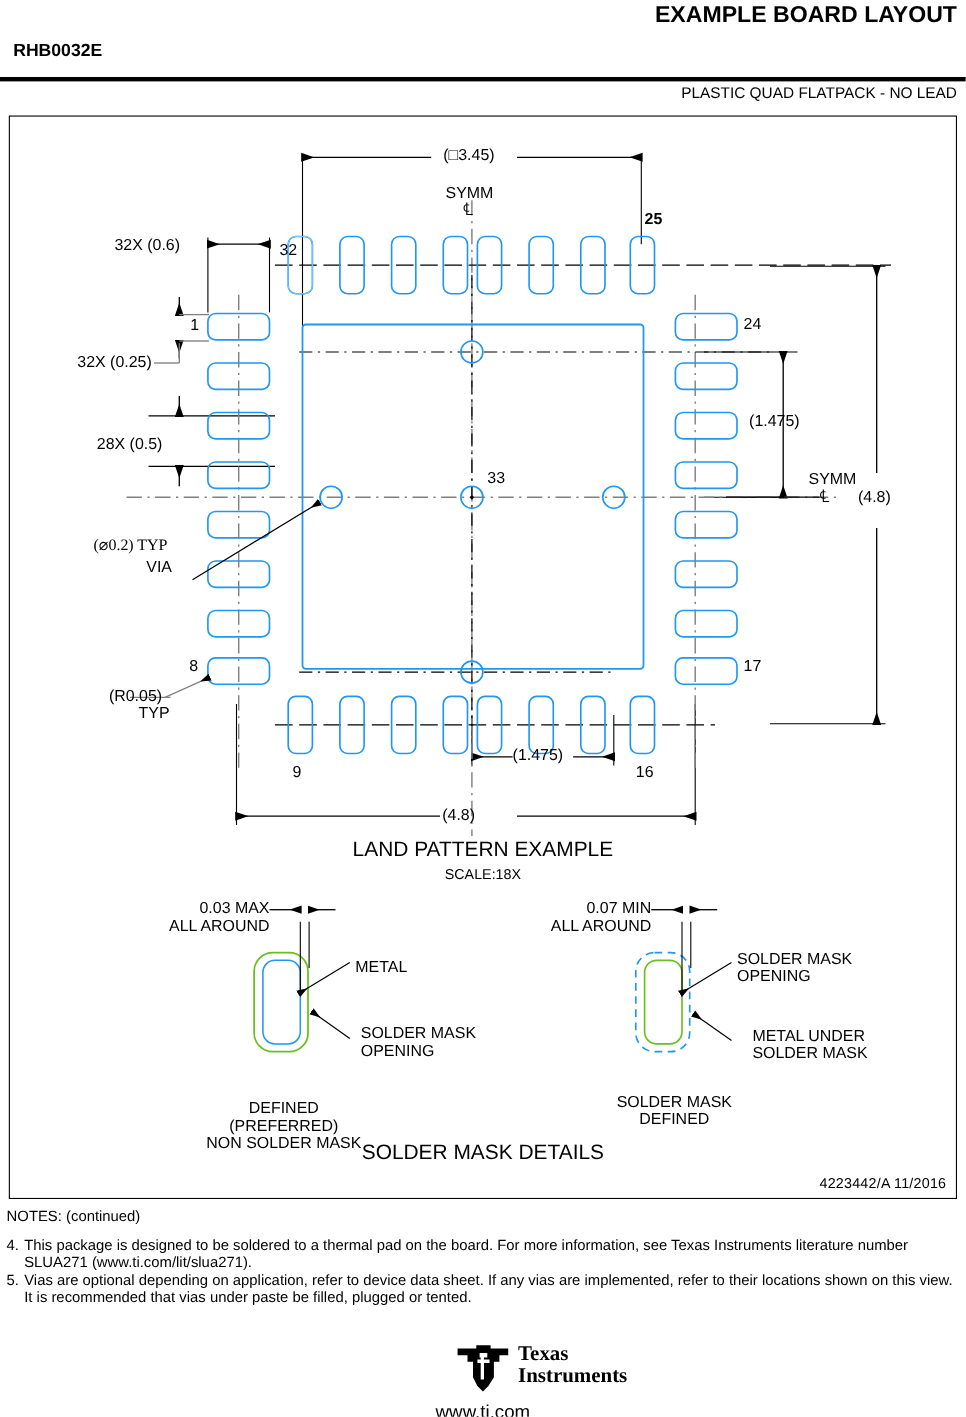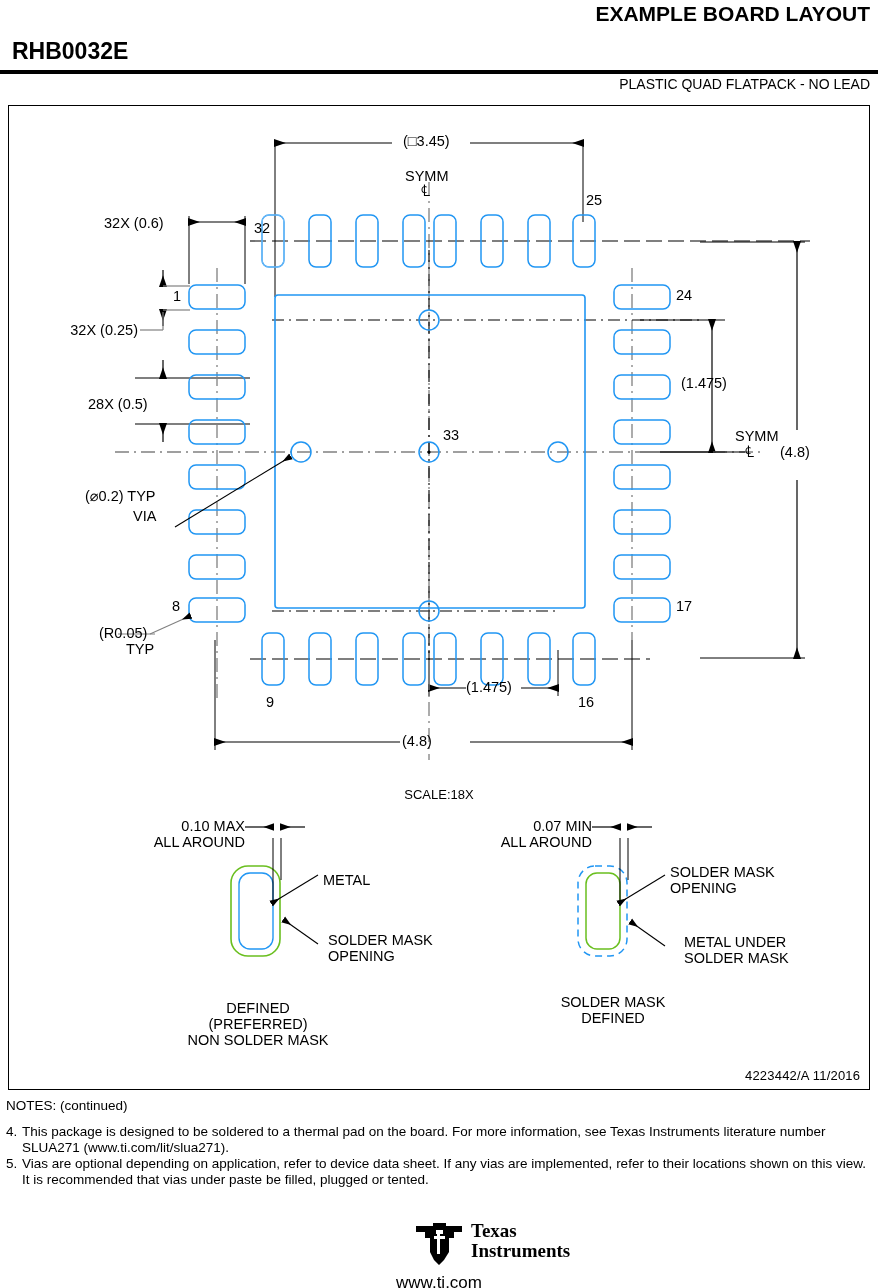--- a/index.html
+++ b/index.html
@@ -10,21 +10,21 @@
   }
   .page{position:absolute;left:0;top:0;width:878px;height:1288px;}
 
   
   .hdr-title{
     position:absolute;right:8px;top:2px;
     font-size:21px;font-weight:bold;letter-spacing:0px;
   }
   .hdr-part{
     position:absolute;left:12px;top:38px;
-    font-size:23px;font-weight:bold;
+    font-size:16px;font-weight:bold;
   }
   .hdr-pkg{
     position:absolute;right:8px;top:40px;
     font-size:20px;font-weight:bold;
   }
   .hdr-rule{
     position:absolute;left:0px;top:70px;width:878px;height:4px;background:#000;
   }
   .hdr-sub{
     position:absolute;right:8px;top:76px;font-size:14px;
@@ -240,41 +240,42 @@
   <div class="lbl" style="left:405px;top:168px;">SYMM</div>
   <div class="lbl" style="left:421px;top:182px;font-size:16px;">℄</div>
 
   <div class="lbl" style="left:735px;top:428px;">SYMM</div>
   <div class="lbl" style="left:745px;top:443px;font-size:16px;">℄</div>
 
   <div class="lbl" style="left:104px;top:215px;">32X (0.6)</div>
   <div class="lbl r" style="left:20px;top:322px;width:118px;">32X (0.25)</div>
   <div class="lbl" style="left:88px;top:396px;">28X (0.5)</div>
 
-  <div class="lbl" style="left:85px;top:488px;">(⌀0.2) TYP</div>
+  <div class="lbl" style="left:85px;top:488px;font-family:Liberation Serif, serif;">(⌀0.2) TYP</div>
   <div class="lbl" style="left:133px;top:508px;">VIA</div>
 
   <div class="lbl" style="left:99px;top:625px;">(R0.05)</div>
   <div class="lbl" style="left:126px;top:641px;">TYP</div>
 
   <div class="lbl" style="left:681px;top:375px;">(1.475)</div>
   <div class="lbl" style="left:780px;top:444px;">(4.8)</div>
   <div class="lbl" style="left:466px;top:679px;">(1.475)</div>
   <div class="lbl" style="left:402px;top:733px;">(4.8)</div>
 
   <div class="lbl" style="left:254px;top:192px;margin-top:28px;">32</div>
-  <div class="lbl" style="left:586px;top:192px;">25</div>
+  <div class="lbl" style="left:586px;top:192px;font-weight:bold;">25</div>
   <div class="lbl" style="left:173px;top:288px;">1</div>
   <div class="lbl" style="left:172px;top:598px;">8</div>
   <div class="lbl" style="left:266px;top:694px;">9</div>
   <div class="lbl" style="left:578px;top:694px;">16</div>
   <div class="lbl" style="left:676px;top:598px;">17</div>
   <div class="lbl" style="left:676px;top:287px;text-align:center;">24</div>
   <div class="lbl" style="left:443px;top:427px;">33</div>
 
+  <div class="lbl big" style="left:0px;top:764px;width:878px;text-align:center;">LAND PATTERN EXAMPLE</div>
   <div class="lbl sm" style="left:0px;top:786px;width:878px;text-align:center;">SCALE:18X</div>
 
   <svg class="layer" width="878" height="1090" style="top:0;">
     <defs>
       <marker id="smArrIn" markerWidth="9" markerHeight="7" refX="8" refY="3.5" orient="auto">
         <path d="M0,3.5 L9,0.4 L9,6.6 Z" fill="#000"></path>
       </marker>
       <marker id="smArrOut" markerWidth="9" markerHeight="7" refX="1" refY="3.5" orient="auto">
         <path d="M9,3.5 L0,0.4 L0,6.6 Z" fill="#000"></path>
       </marker>
@@ -308,38 +309,39 @@
 
       <line x1="592" y1="827" x2="620" y2="827" stroke="#000" stroke-width="1.2" marker-end="url(#smArrIn)"></line>
       <line x1="652" y1="827" x2="628" y2="827" stroke="#000" stroke-width="1.2" marker-end="url(#smArrIn)"></line>
 
       <line x1="665" y1="875" x2="619" y2="903" stroke="#000" stroke-width="1.1" marker-end="url(#smArrIn)"></line>
 
       <line x1="665" y1="946" x2="631" y2="922" stroke="#000" stroke-width="1.1" marker-end="url(#smArrIn)"></line>
     </g>
   </svg>
 
-  <div class="lbl r" style="left:160px;top:818px;width:85px;">0.10 MAX</div>
+  <div class="lbl r" style="left:160px;top:818px;width:85px;">0.03 MAX</div>
   <div class="lbl r" style="left:140px;top:834px;width:105px;">ALL AROUND</div>
   <div class="lbl" style="left:323px;top:872px;">METAL</div>
   <div class="lbl" style="left:328px;top:932px;">SOLDER MASK</div>
   <div class="lbl" style="left:328px;top:948px;">OPENING</div>
   <div class="lbl c" style="left:163px;top:984px;width:190px;margin-top:48px;">NON SOLDER MASK</div>
   <div class="lbl c" style="left:163px;top:1000px;width:190px;">DEFINED</div>
   <div class="lbl c" style="left:163px;top:1016px;width:190px;">(PREFERRED)</div>
 
   <div class="lbl r" style="left:508px;top:818px;width:84px;">0.07 MIN</div>
   <div class="lbl r" style="left:488px;top:834px;width:104px;">ALL AROUND</div>
   <div class="lbl" style="left:670px;top:864px;">SOLDER MASK</div>
   <div class="lbl" style="left:670px;top:880px;">OPENING</div>
   <div class="lbl" style="left:684px;top:934px;text-align:right;">METAL UNDER</div>
   <div class="lbl" style="left:684px;top:950px;">SOLDER MASK</div>
   <div class="lbl c" style="left:518px;top:994px;width:190px;">SOLDER MASK</div>
   <div class="lbl c" style="left:518px;top:1010px;width:190px;">DEFINED</div>
 
+  <div class="lbl big" style="left:0px;top:1040px;width:878px;text-align:center;">SOLDER MASK DETAILS</div>
 
   <div class="notes">
     <div class="nt-head">NOTES: (continued)</div>
     <div class="nt-row">
       <div class="nt-num">4.</div>
       <div class="nt-txt">This package is designed to be soldered to a thermal pad on the board. For more information, see Texas Instruments literature number SLUA271 (www.ti.com/lit/slua271).</div>
     </div>
     <div class="nt-row">
       <div class="nt-num">5.</div>
       <div class="nt-txt">Vias are optional depending on application, refer to device data sheet. If any vias are implemented, refer to their locations shown on this view. It is recommended that vias under paste be filled, plugged or tented.</div>

